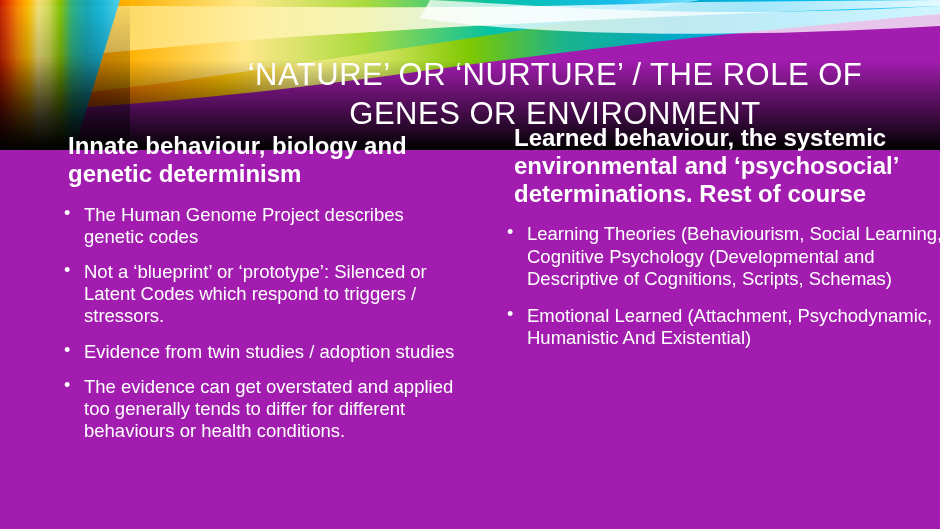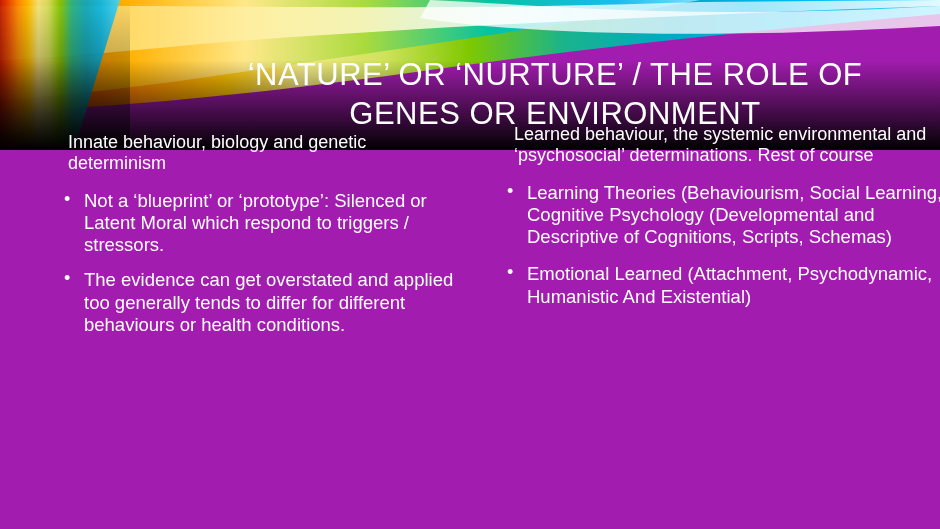--- a/index.html
+++ b/index.html
@@ -56,25 +56,25 @@
   }
   .col {
     position: absolute;
     top: 0;
     color: #ffffff;
   }
   .col-left  { left: 58px;  width: 410px; }
   .col-right { left: 501px; width: 448px; }
 
   .col-head {
-    font-size: 18px;
+    font-size: 24px;
     line-height: 1.16;
     margin: 0 0 16px 10px;
     color: #ffffff;
-    font-weight: 400;
+    font-weight: 700;
   }
   .col-right .col-head {
     margin-left: 13px;
     margin-top: -8px;
   }
 
   ul.bullets {
     list-style: none;
     margin: 0;
     padding: 0;
@@ -155,21 +155,23 @@
     </svg>
   </div>
 
   <h1 class="title">‘Nature’ or ‘nurture’ / the role of genes or environment</h1>
 
   <div class="columns">
 
     <div class="col col-left">
       <div class="col-head">Innate behaviour, biology and genetic determinism</div>
       <ul class="bullets">
-        <li>Not a ‘blueprint’ or ‘prototype’: Silenced or Latent Moral which respond to triggers / stressors.</li>
+        <li>The Human Genome Project describes genetic codes</li>
+        <li>Not a ‘blueprint’ or ‘prototype’: Silenced or Latent Codes which respond to triggers / stressors.</li>
+        <li>Evidence from twin studies / adoption studies</li>
         <li>The evidence can get overstated and applied too generally tends to differ for different behaviours or health conditions.</li>
       </ul>
     </div>
 
     <div class="col col-right">
       <div class="col-head">Learned behaviour, the systemic environmental and ‘psychosocial’ determinations. Rest of course</div>
       <ul class="bullets">
         <li>Learning Theories (Behaviourism, Social Learning, Cognitive Psychology (Developmental and Descriptive of Cognitions, Scripts, Schemas)</li>
         <li>Emotional Learned (Attachment, Psychodynamic, Humanistic And Existential)</li>
       </ul>

